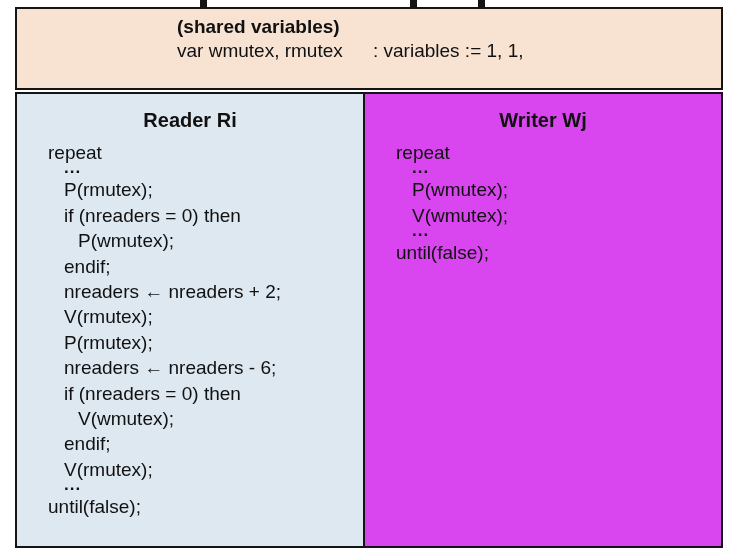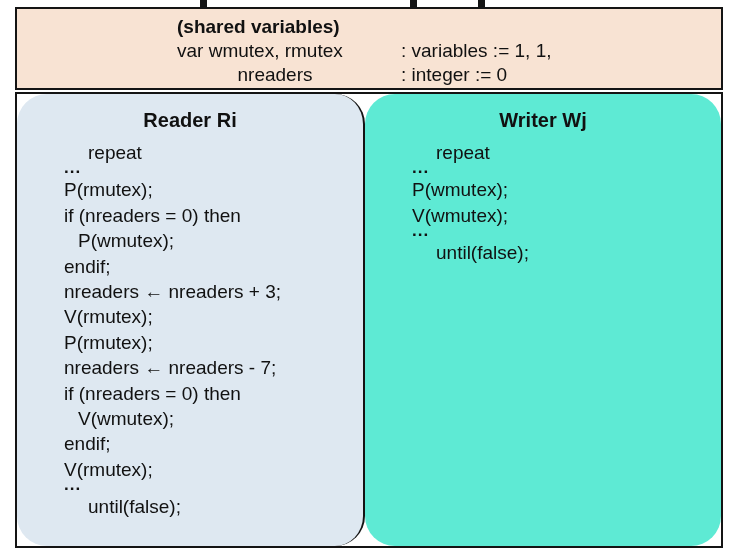--- a/index.html
+++ b/index.html
@@ -24,59 +24,59 @@
     background: #F8E3D3;
     border: 2px solid #141414;
     padding-top: 6px;
     font-size: 19px;
     line-height: 24px;
   }
   .shared-title {
     padding-left: 160px;
     font-weight: bold;
   }
-  .shared-row { display: flex; padding-left: 160px; gap: 28px; }
+  .shared-row { display: flex; padding-left: 160px; }
   .shared-name { width: 196px; }
   .shared-name.centered { text-align: center; }
 
   
   .columns {
     position: absolute;
     left: 15px; top: 92px;
     width: 708px; height: 456px;
     display: flex;
     border: 2px solid #141414;
   }
-  .col { height: 100%; border-radius: 30px; }
+  .col { height: 100%; }
   .col.reader {
     width: 348px;
     background: #DEE8F1;
     border-right: 2px solid #141414;
   }
   .col.writer {
     flex: 1;
-    background: #5eead4;
+    background: #d946ef;
   }
   .col-title {
     margin-top: 15px;
     text-align: center;
     font-weight: bold;
     font-size: 20px;
     line-height: 22px;
   }
   .code {
     margin-top: 9px;
     font-size: 19px;
   }
   .code-line {
     height: 25.4px;
     line-height: 25.4px;
     white-space: pre;
   }
-  .code-line.indent-0 { padding-left: 31px; margin-left: 40px; }
+  .code-line.indent-0 { padding-left: 31px; }
   .code-line.indent-1 { padding-left: 47px; }
   .code-line.indent-2 { padding-left: 61px; }
   .code-line.ellipsis-line {
     height: 12px;
     line-height: 5px;
     letter-spacing: 1px;
     font-weight: bold;
     font-size: 17px;
     overflow: visible;
   }
@@ -89,40 +89,36 @@
   <span class="frag frag-2"></span>
   <span class="frag frag-3"></span>
 </div>
 
 <div class="shared-box">
   <div class="shared-title">(shared variables)</div>
   <div class="shared-row">
     <span class="shared-name">var wmutex, rmutex</span>
     <span class="shared-type">: variables := 1, 1,</span>
   </div>
-  <div class="shared-row">
-    <span class="shared-name centered">nreaders</span>
-    <span class="shared-type">: integer := 0</span>
-  </div>
 </div>
 
 <div class="columns">
   <div class="col reader">
     <div class="col-title">Reader Ri</div>
     <div class="code">
         <div class="code-line indent-0">repeat</div>
         <div class="code-line indent-1 ellipsis-line">...</div>
         <div class="code-line indent-1">P(rmutex);</div>
         <div class="code-line indent-1">if (nreaders = 0) then</div>
         <div class="code-line indent-2">P(wmutex);</div>
         <div class="code-line indent-1">endif;</div>
-        <div class="code-line indent-1">nreaders ← nreaders + 3;</div>
+        <div class="code-line indent-1">nreaders ← nreaders + 2;</div>
         <div class="code-line indent-1">V(rmutex);</div>
         <div class="code-line indent-1">P(rmutex);</div>
-        <div class="code-line indent-1">nreaders ← nreaders - 7;</div>
+        <div class="code-line indent-1">nreaders ← nreaders - 6;</div>
         <div class="code-line indent-1">if (nreaders = 0) then</div>
         <div class="code-line indent-2">V(wmutex);</div>
         <div class="code-line indent-1">endif;</div>
         <div class="code-line indent-1">V(rmutex);</div>
         <div class="code-line indent-1 ellipsis-line">...</div>
         <div class="code-line indent-0">until(false);</div>
       </div>
   </div>
   <div class="col writer">
     <div class="col-title">Writer Wj</div>

